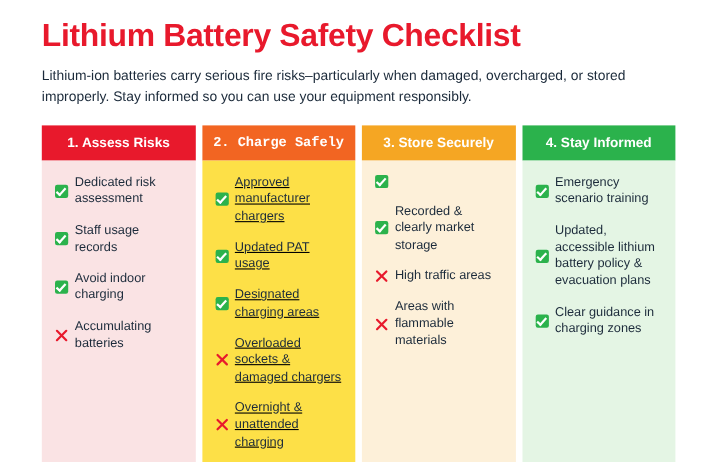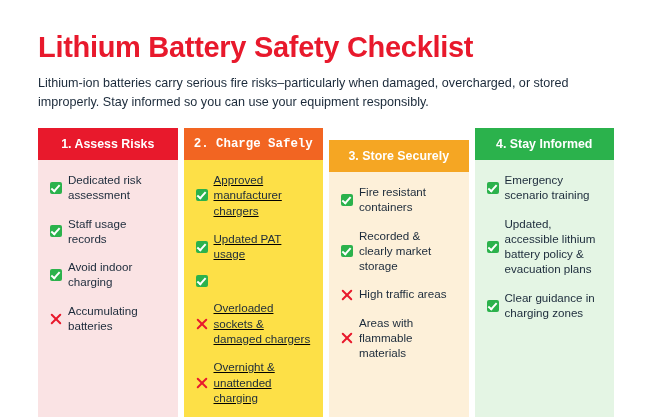--- a/index.html
+++ b/index.html
@@ -11,21 +11,21 @@
     height: 420px;
     background: #ffffff;
     font-family: "Liberation Sans", sans-serif;
     overflow: hidden;
   }
   .page {
     position: relative;
     width: 652px;
     height: 420px;
     box-sizing: border-box;
-    padding: 32px 38px 0 38px;
+    padding: 18px 38px 0 38px;
     background: #ffffff;
   }
   .title {
     font-size: 29px;
     font-weight: bold;
     color: #e8192c;
     letter-spacing: -0.3px;
     line-height: 1.1;
     margin: 0 0 10px 0;
   }
@@ -142,37 +142,37 @@
           <div class="item">
             <span class="mark check"></span>
             <span class="item-text">Approved manufacturer chargers</span>
           </div>
           <div class="item">
             <span class="mark check"></span>
             <span class="item-text">Updated PAT usage</span>
           </div>
           <div class="item">
             <span class="mark check"></span>
+            <span class="item-text">Designated charging areas</span>
           </div>
           <div class="item">
             <span class="mark cross"></span>
             <span class="item-text">Overloaded sockets &amp; damaged chargers</span>
           </div>
           <div class="item">
             <span class="mark cross"></span>
             <span class="item-text">Overnight &amp; unattended charging</span>
           </div>
         </div>
       </div>
       <div class="col">
-        <div class="col-head" style="background: rgb(245, 166, 35); margin-top: 12px;">3. Store Securely</div>
+        <div class="col-head" style="background: rgb(245, 166, 35);">3. Store Securely</div>
         <div class="col-body" style="background: rgb(253, 240, 217);">
           <div class="item">
             <span class="mark check"></span>
-            <span class="item-text">Fire resistant containers</span>
           </div>
           <div class="item">
             <span class="mark check"></span>
             <span class="item-text">Recorded &amp; clearly market storage</span>
           </div>
           <div class="item">
             <span class="mark cross"></span>
             <span class="item-text">High traffic areas</span>
           </div>
           <div class="item">

